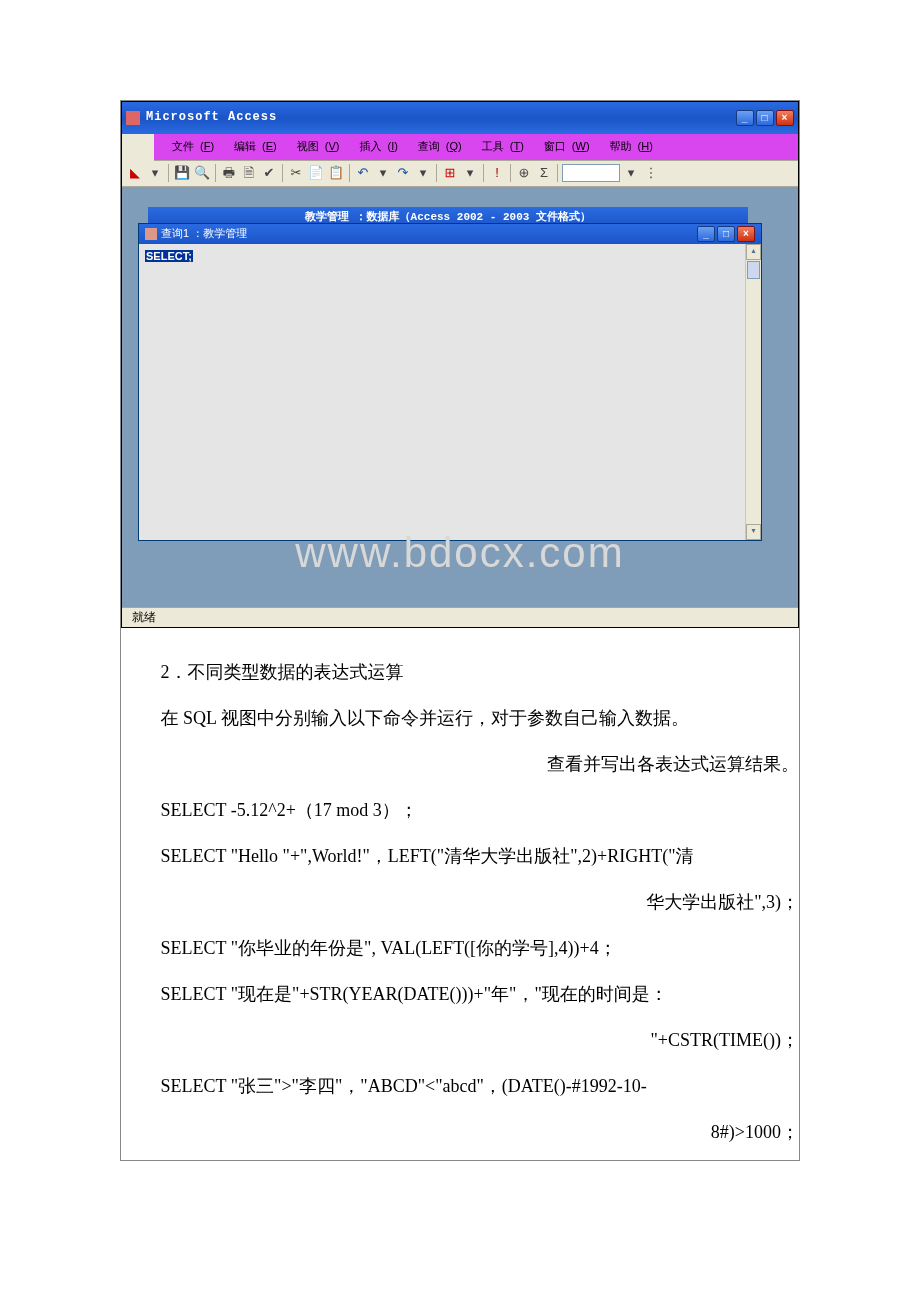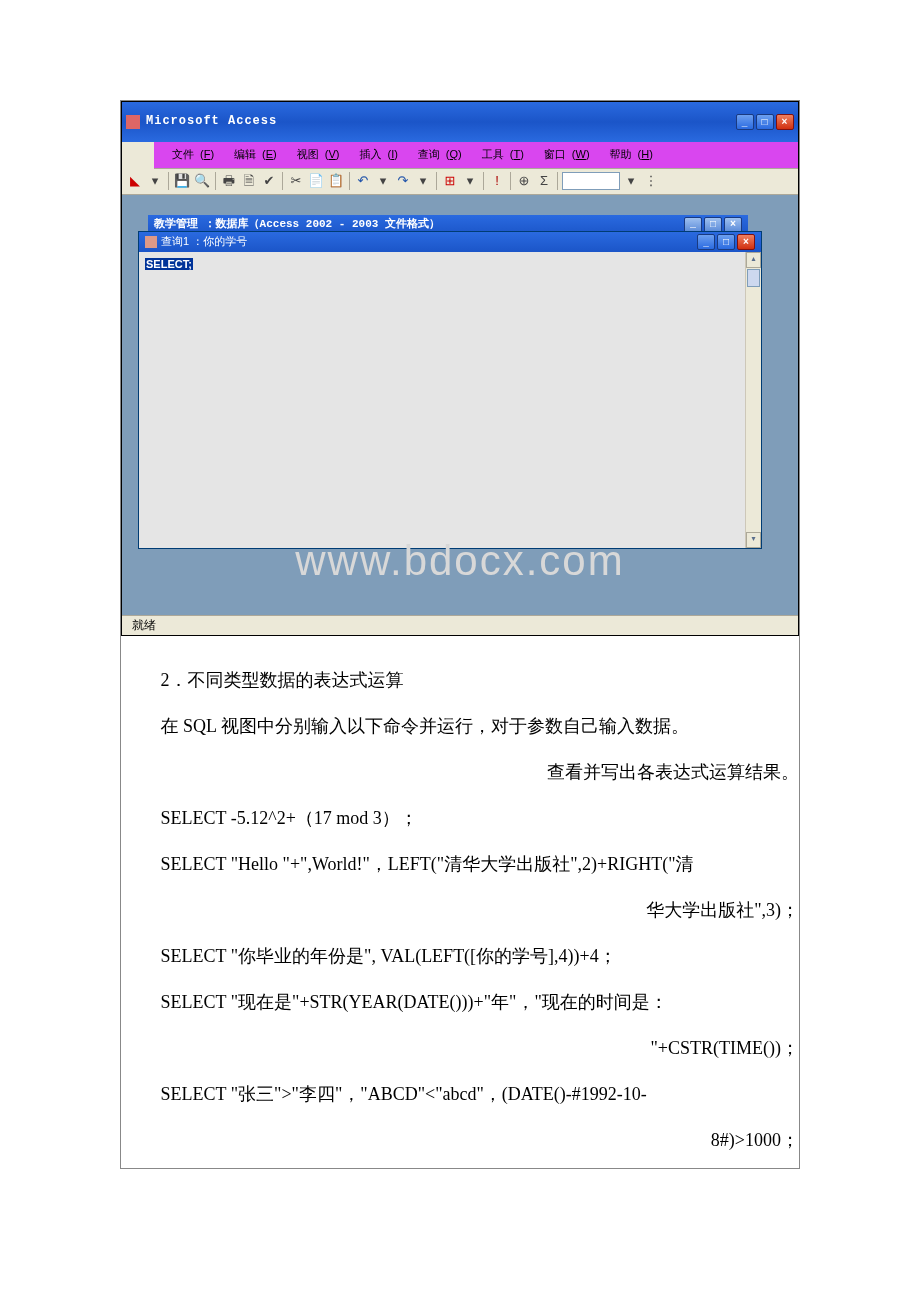--- a/index.html
+++ b/index.html
@@ -18,21 +18,21 @@
     padding: 0;
   }
   .app-window {
     font-family: "Tahoma", "SimSun", sans-serif;
     font-size: 11px;
     background: #ece9d8;
     border: 1px solid #000;
     margin: 0;
   }
   .titlebar {
-    height: 40px;
+    height: 32px;
     background: linear-gradient(to bottom, #2a6ae0 0%, #1b55c8 50%, #2a6ae0 100%);
     display: flex;
     align-items: center;
     padding: 0 4px;
     color: #fff;
     font-weight: bold;
     letter-spacing: 1px;
   }
   .titlebar .app-icon {
     width: 14px; height: 14px;
@@ -99,20 +99,21 @@
     top: 20px; left: 26px; right: 50px;
     height: 20px;
     background: linear-gradient(to bottom, #2a6ae0 0%, #1b55c8 100%);
     color: #fff;
     font-weight: bold;
     padding: 2px 6px;
     font-family: "Courier New", "SimSun", monospace;
     font-size: 11px;
     display: flex;
     align-items: center;
+    flex-direction: column;
   }
   .bg-win-title .bg-t { flex: 1; }
   .bg-win-btns { display: flex; gap: 2px; }
   .bg-win-btns .winbtn { background: linear-gradient(to bottom, #9ec0f0, #5a8ad8); }
   .inner-window {
     position: absolute;
     top: 36px; left: 16px; right: 36px; bottom: 66px;
     border: 1px solid #003c74;
     background: #fff;
     display: flex;
@@ -279,21 +280,21 @@
         <div class="bg-win-btns">
           <div class="winbtn">_</div>
           <div class="winbtn">□</div>
           <div class="winbtn">×</div>
         </div>
       </div>
 
       <div class="inner-window">
         <div class="inner-title">
           <span class="it-icon"></span>
-          <span class="it-text">查询1 ：你的学号</span>
+          <span class="it-text">查询1 ：教学管理</span>
           <div class="winbtns">
             <div class="winbtn">_</div>
             <div class="winbtn">□</div>
             <div class="winbtn close">×</div>
           </div>
         </div>
         <div class="inner-body">
           <div class="editor">
             <span class="sel">SELECT;</span>
           </div>

